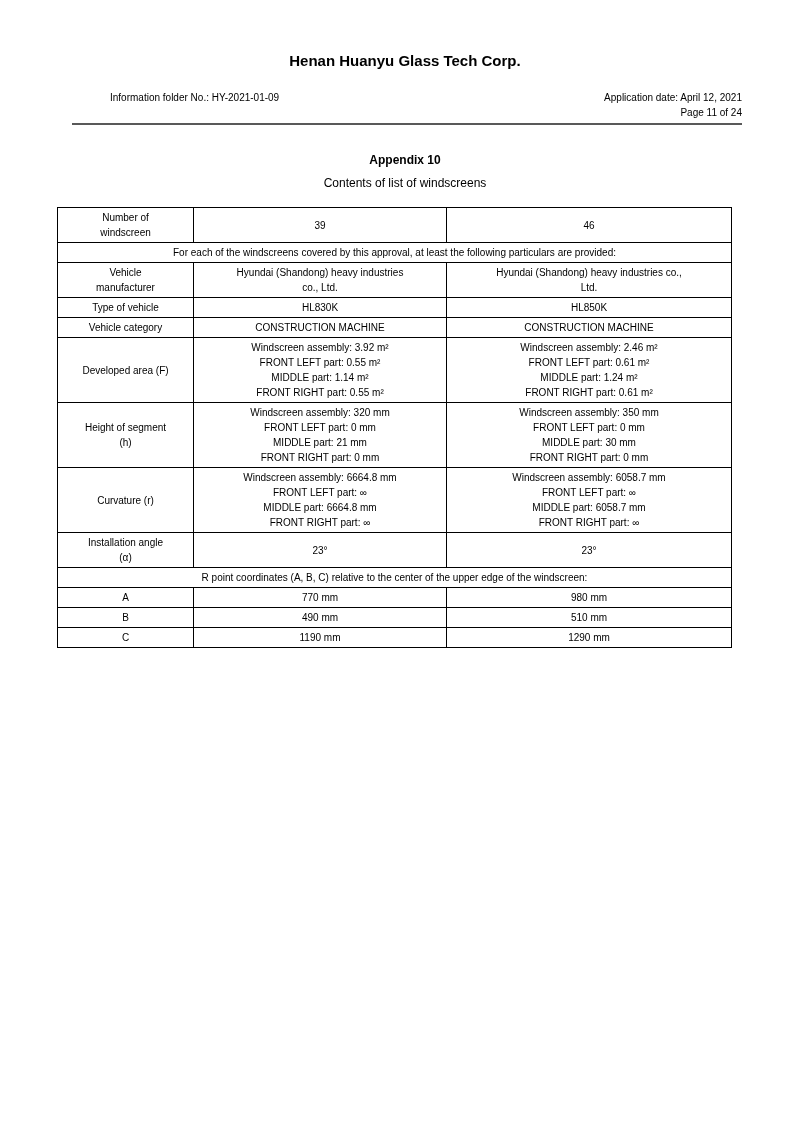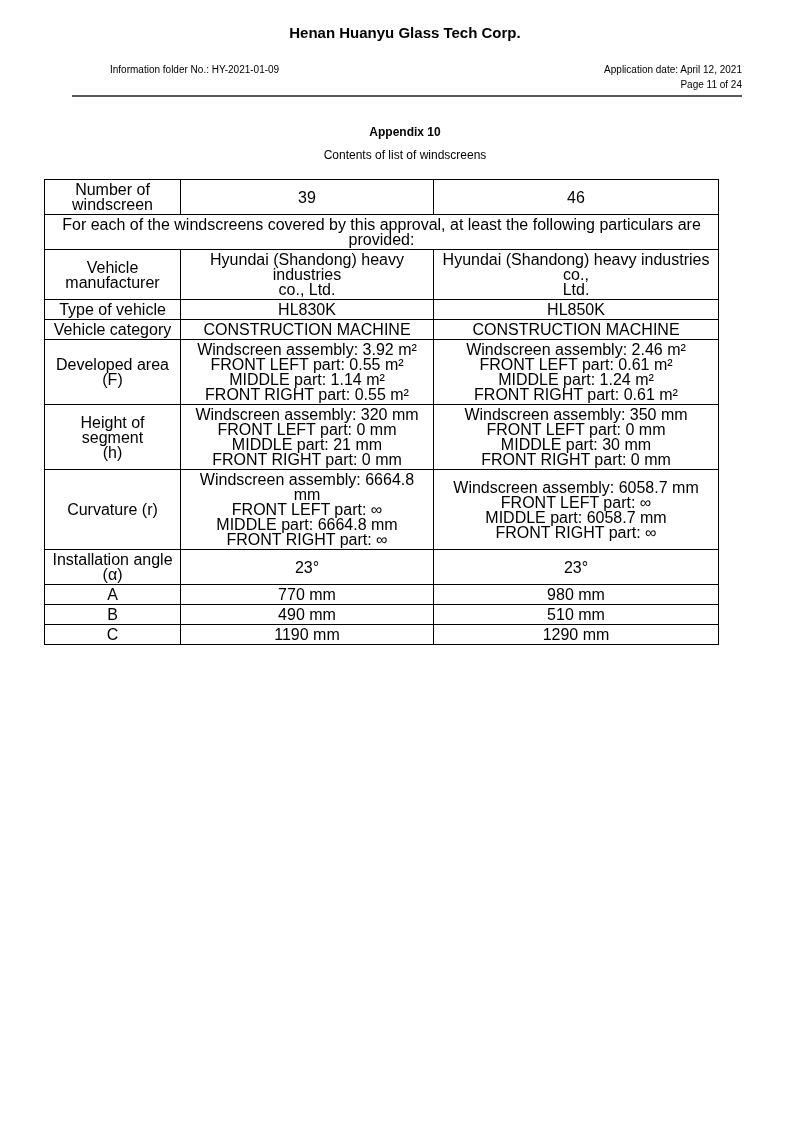--- a/index.html
+++ b/index.html
@@ -6,21 +6,21 @@
   .page {
     position: relative;
     width: 793px;
     height: 1122px;
     background: #ffffff;
     color: #000000;
     font-family: "Liberation Sans", sans-serif;
     overflow: hidden;
   }
   .doc-title {
-    padding-top: 24px;
+    padding-top: 52px;
     width: 674px;
     margin-left: 68px;
     text-align: center;
     font-size: 15px;
     font-weight: bold;
   }
   .meta-row {
     margin: 21px 51px 0 110px;
     display: flex;
     justify-content: space-between;
@@ -45,25 +45,25 @@
   .subtitle {
     margin-top: 9px;
     width: 674px;
     margin-left: 68px;
     text-align: center;
     font-size: 12px;
     font-weight: normal;
   }
   table.spec {
     margin-top: 17px;
-    margin-left: 44px;
+    margin-left: 57px;
     width: 674px;
     border-collapse: collapse;
     table-layout: fixed;
-    font-size: 16px;
+    font-size: 10px;
   }
   table.spec td {
     border: 1px solid #000000;
     padding: 2px 4px;
     text-align: center;
     vertical-align: middle;
     line-height: 15px;
     white-space: pre-line;
     word-wrap: break-word;
   }
@@ -161,20 +161,23 @@
 MIDDLE part: 6058.7 mm
 FRONT RIGHT part: ∞</td>
       </tr>
       <tr>
         <td>Installation angle
 (α)</td>
         <td>23°</td>
         <td>23°</td>
       </tr>
       <tr>
+        <td class="note-center" colspan="3">R point coordinates (A, B, C) relative to the center of the upper edge of the windscreen:</td>
+      </tr>
+      <tr>
         <td>A</td>
         <td>770 mm</td>
         <td>980 mm</td>
       </tr>
       <tr>
         <td>B</td>
         <td>490 mm</td>
         <td>510 mm</td>
       </tr>
       <tr>

